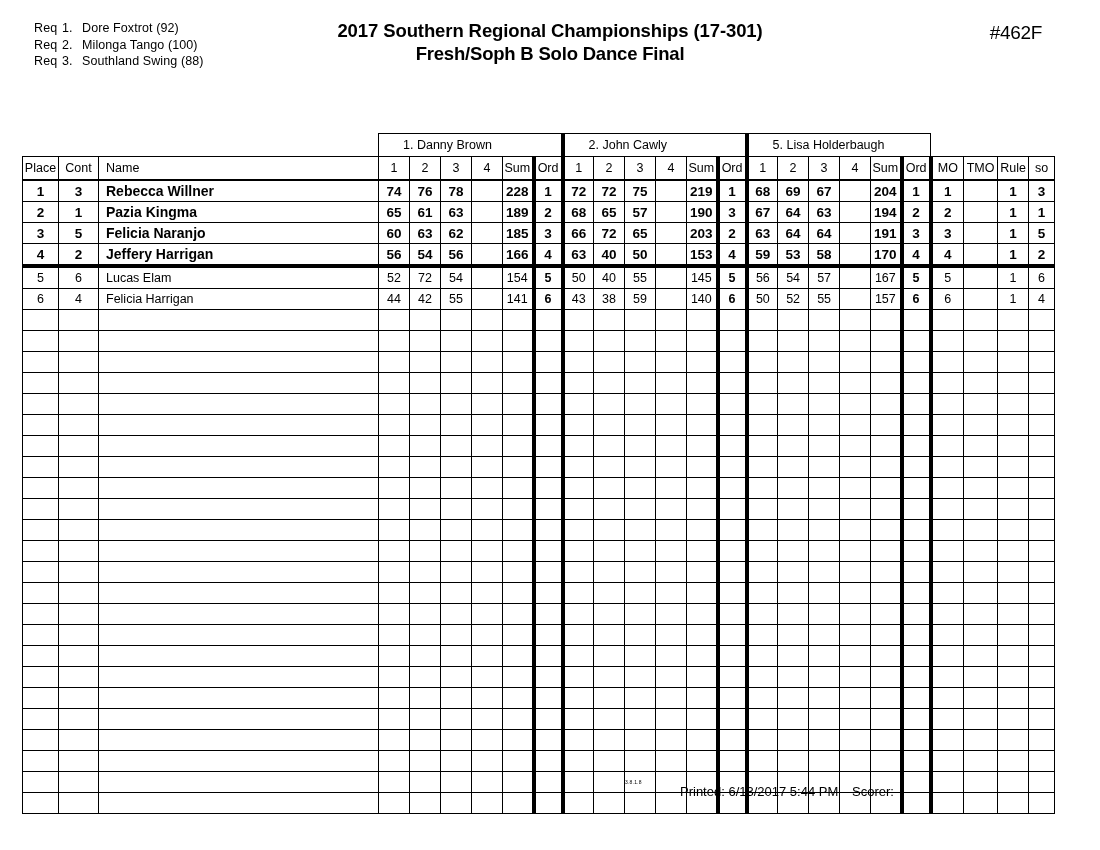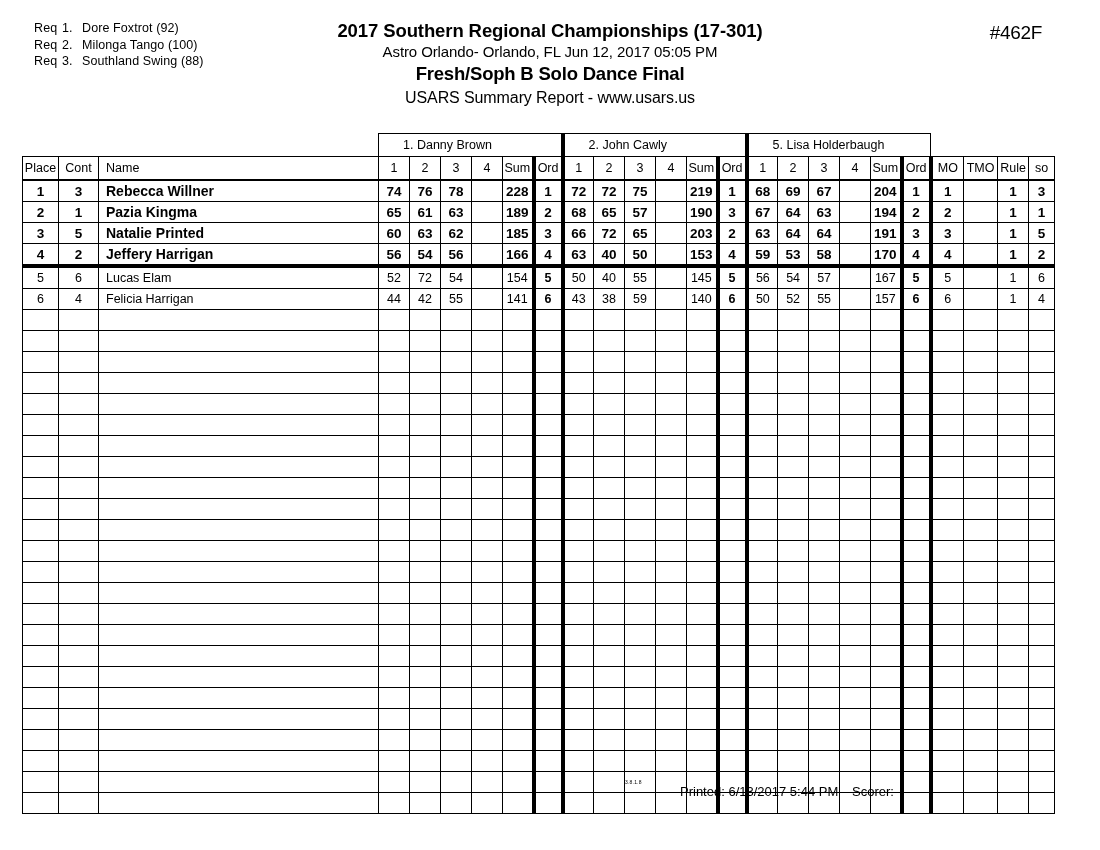--- a/index.html
+++ b/index.html
@@ -99,23 +99,21 @@
   <div class="req-line">
     <span class="rq">Req</span><span class="no">2.</span><span>Milonga Tango (100)</span>
   </div>
   <div class="req-line">
     <span class="rq">Req</span><span class="no">3.</span><span>Southland Swing (88)</span>
   </div>
 </div>
 
 <div class="title-block">
   <div class="t1">2017 Southern Regional Championships (17-301)</div>
-  <div class="t2">Astro Orlando- Orlando, FL  Jun 12, 2017  05:05 PM</div>
   <div class="t3">Fresh/Soph B Solo Dance Final</div>
-  <div class="t4">USARS Summary Report - www.usars.us</div>
 </div>
 
 <div class="event-no">#462F</div>
 
 <table class="sheet">
   <colgroup>
     <col style="width:36px">
       <col style="width:40px">
       <col style="width:280px">
     <col style="width:31px">
@@ -226,21 +224,21 @@
         <td>194</td>
         <td class="ord vthick-l vthick-r">2</td>
         <td>2</td>
         <td></td>
         <td>1</td>
         <td>1</td>
       </tr>
       <tr class="row top4">
         <td>3</td>
         <td>5</td>
-        <td class="nm">Natalie Printed</td>
+        <td class="nm">Felicia Naranjo</td>
         <td>60</td>
         <td>63</td>
         <td>62</td>
         <td></td>
         <td>185</td>
         <td class="ord vthick-l vthick-r">3</td>
         <td>66</td>
         <td>72</td>
         <td>65</td>
         <td></td>

